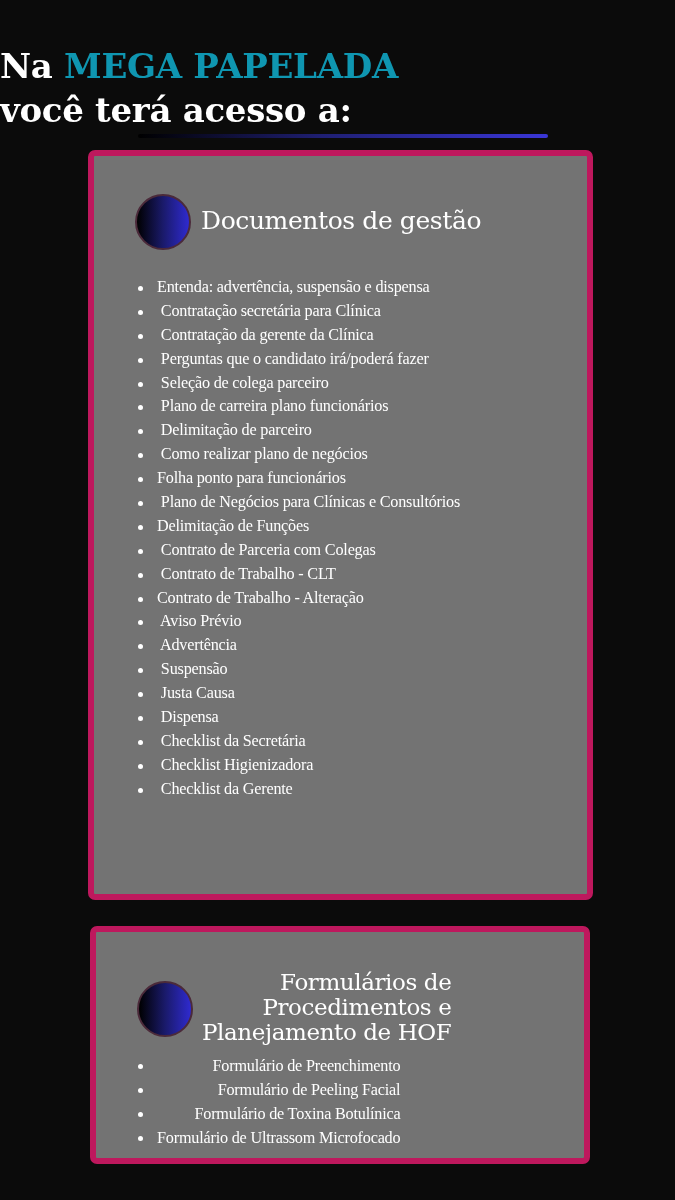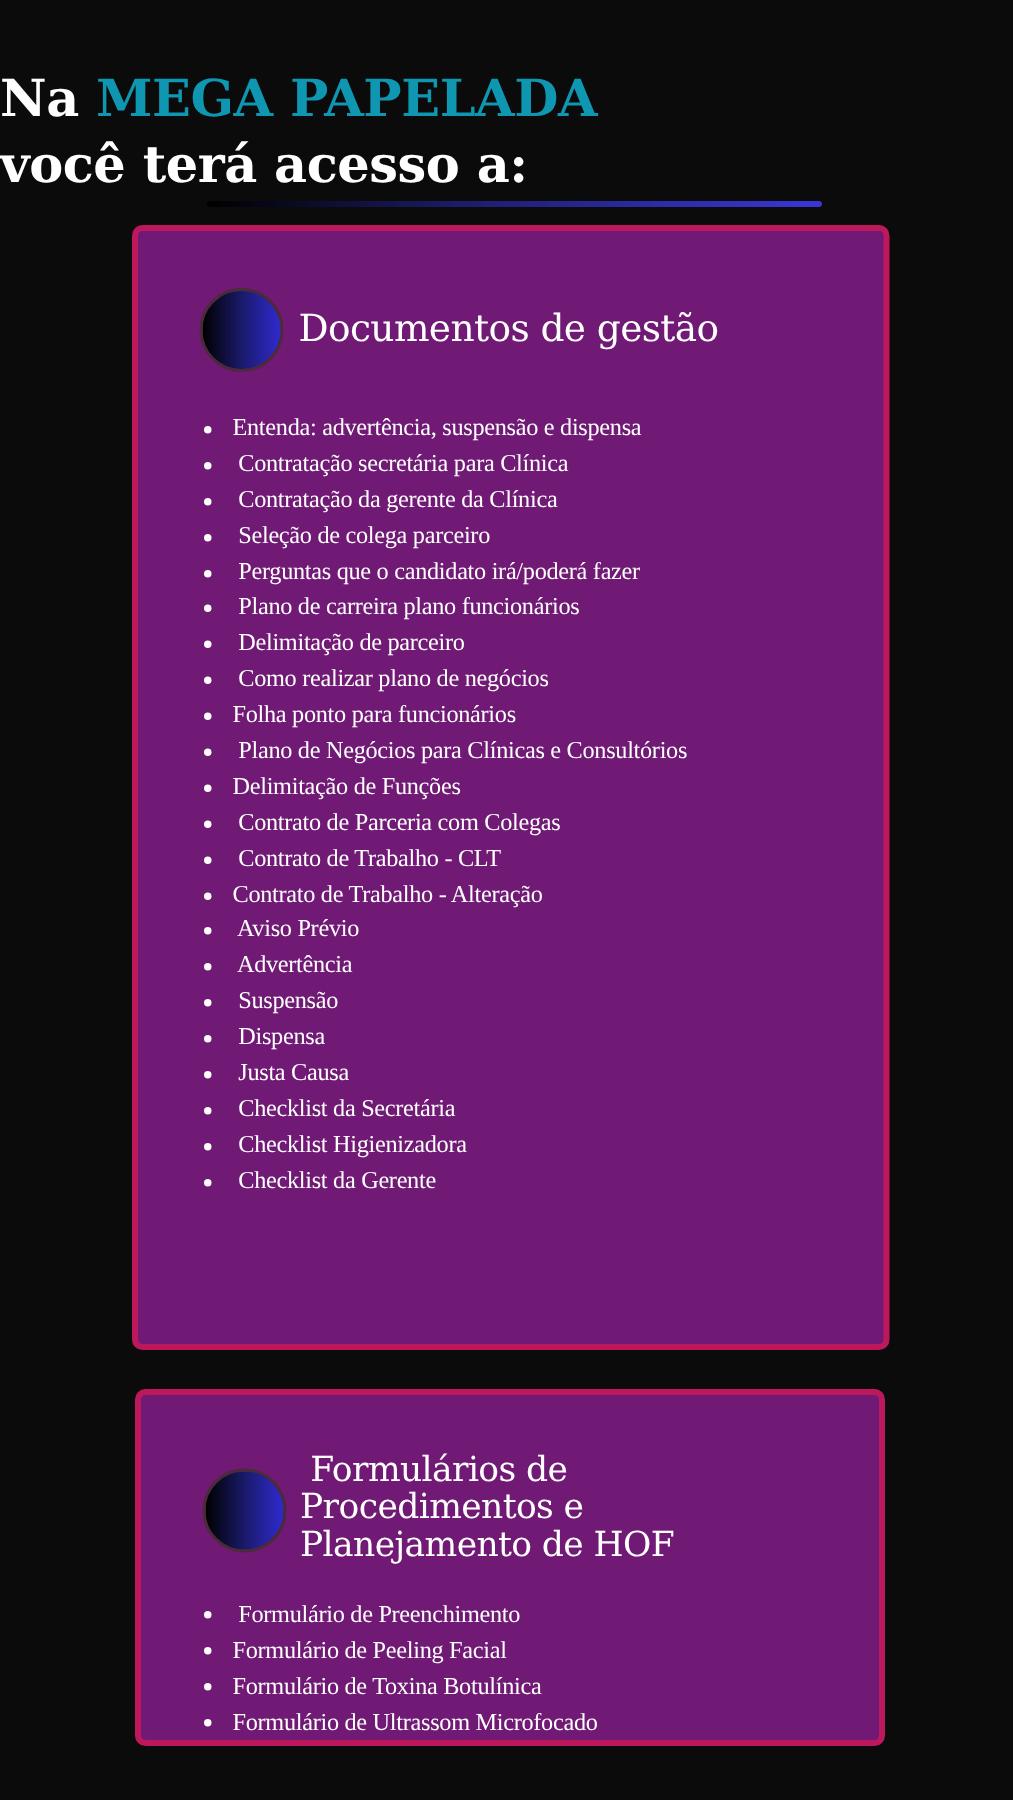--- a/index.html
+++ b/index.html
@@ -26,26 +26,26 @@
     .headline-rule {
       position: absolute;
       left: 138px; top: 134px;
       width: 410px; height: 4px;
       border-radius: 2px;
       background: linear-gradient(90deg, #000000 0%, #1f1f73 45%, #3a36d6 100%);
     }
 
     .card {
       position: absolute;
-      background: #701a75;
-      border: 4px solid #be185d;
+      background: #737373;
+      border: 6px solid #be185d;
       border-radius: 7px;
     }
     .card-1 { left: 88px; top: 150px; width: 505px; height: 750px; }
-    .card-2 { left: 90px; top: 926px; width: 500px; height: 238px; }
+    .card-2 { left: 90px; top: 926px; width: 500px; height: 238px; text-align: right; }
 
     .orb {
       position: absolute;
       width: 56px; height: 56px;
       border-radius: 50%;
       border: 2px solid #4b2a3a;
       background: linear-gradient(90deg, #000000 0%, #1a1a6a 50%, #2f2ad0 100%);
     }
     .card-1 .orb { left: 41px; top: 38px; }
     .card-2 .orb { left: 41px; top: 49px; }
@@ -71,21 +71,21 @@
 
     .items {
       position: absolute;
       list-style: none;
       font-family: Liberation Serif, serif;
       font-size: 16.2px;
       color: #ffffff;
       letter-spacing: -0.2px;
     }
     .card-1 .items { left: 44px; top: 120px; }
-    .card-2 .items { left: 42px; top: 122px; margin-top: 12px; }
+    .card-2 .items { left: 42px; top: 122px; }
     .items li {
       position: relative;
       height: 23.9px;
       line-height: 23.9px;
       padding-left: 19px;
       white-space: pre;
     }
     .card-2 .items li { height: 24px; line-height: 24px; }
     .items li::before {
       content: "";
@@ -105,36 +105,36 @@
 </h1>
 <div class="headline-rule"></div>
 
 <section class="card card-1">
   <div class="orb"></div>
   <h2 class="card-title">Documentos de gestão</h2>
   <ul class="items">
     <li>Entenda: advertência, suspensão e dispensa</li>
     <li> Contratação secretária para Clínica</li>
     <li> Contratação da gerente da Clínica</li>
+    <li> Perguntas que o candidato irá/poderá fazer</li>
     <li> Seleção de colega parceiro</li>
-    <li> Perguntas que o candidato irá/poderá fazer</li>
     <li> Plano de carreira plano funcionários</li>
     <li> Delimitação de parceiro</li>
     <li> Como realizar plano de negócios</li>
     <li>Folha ponto para funcionários</li>
     <li> Plano de Negócios para Clínicas e Consultórios</li>
     <li>Delimitação de Funções</li>
     <li> Contrato de Parceria com Colegas</li>
     <li> Contrato de Trabalho - CLT</li>
     <li>Contrato de Trabalho - Alteração</li>
     <li> Aviso Prévio</li>
     <li> Advertência</li>
     <li> Suspensão</li>
+    <li> Justa Causa</li>
     <li> Dispensa</li>
-    <li> Justa Causa</li>
     <li> Checklist da Secretária</li>
     <li> Checklist Higienizadora</li>
     <li> Checklist da Gerente</li>
   </ul>
 </section>
 
 <section class="card card-2">
   <div class="orb"></div>
   <h2 class="card-title"> Formulários de
 Procedimentos e

